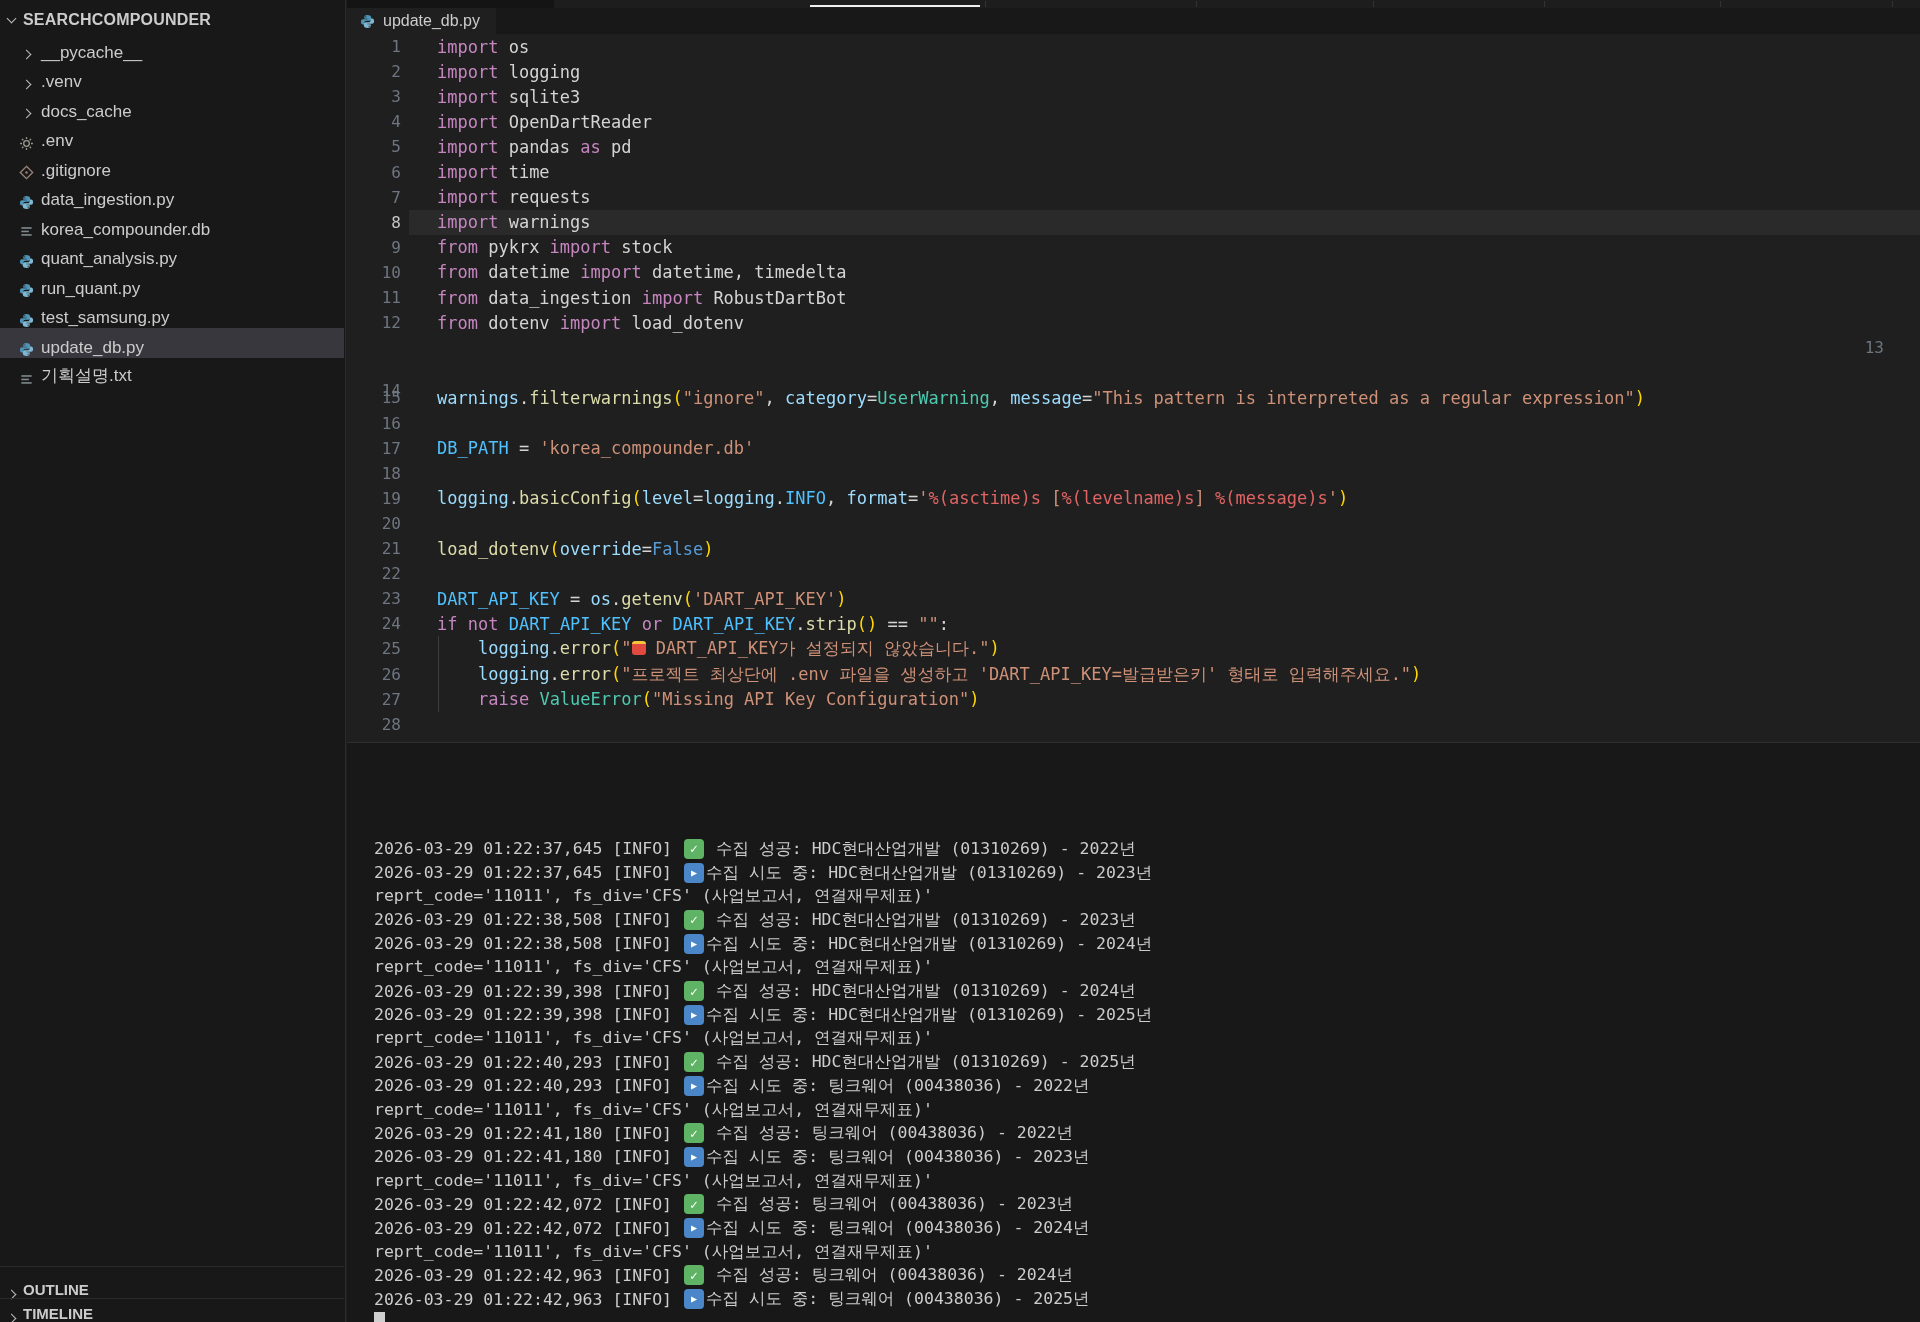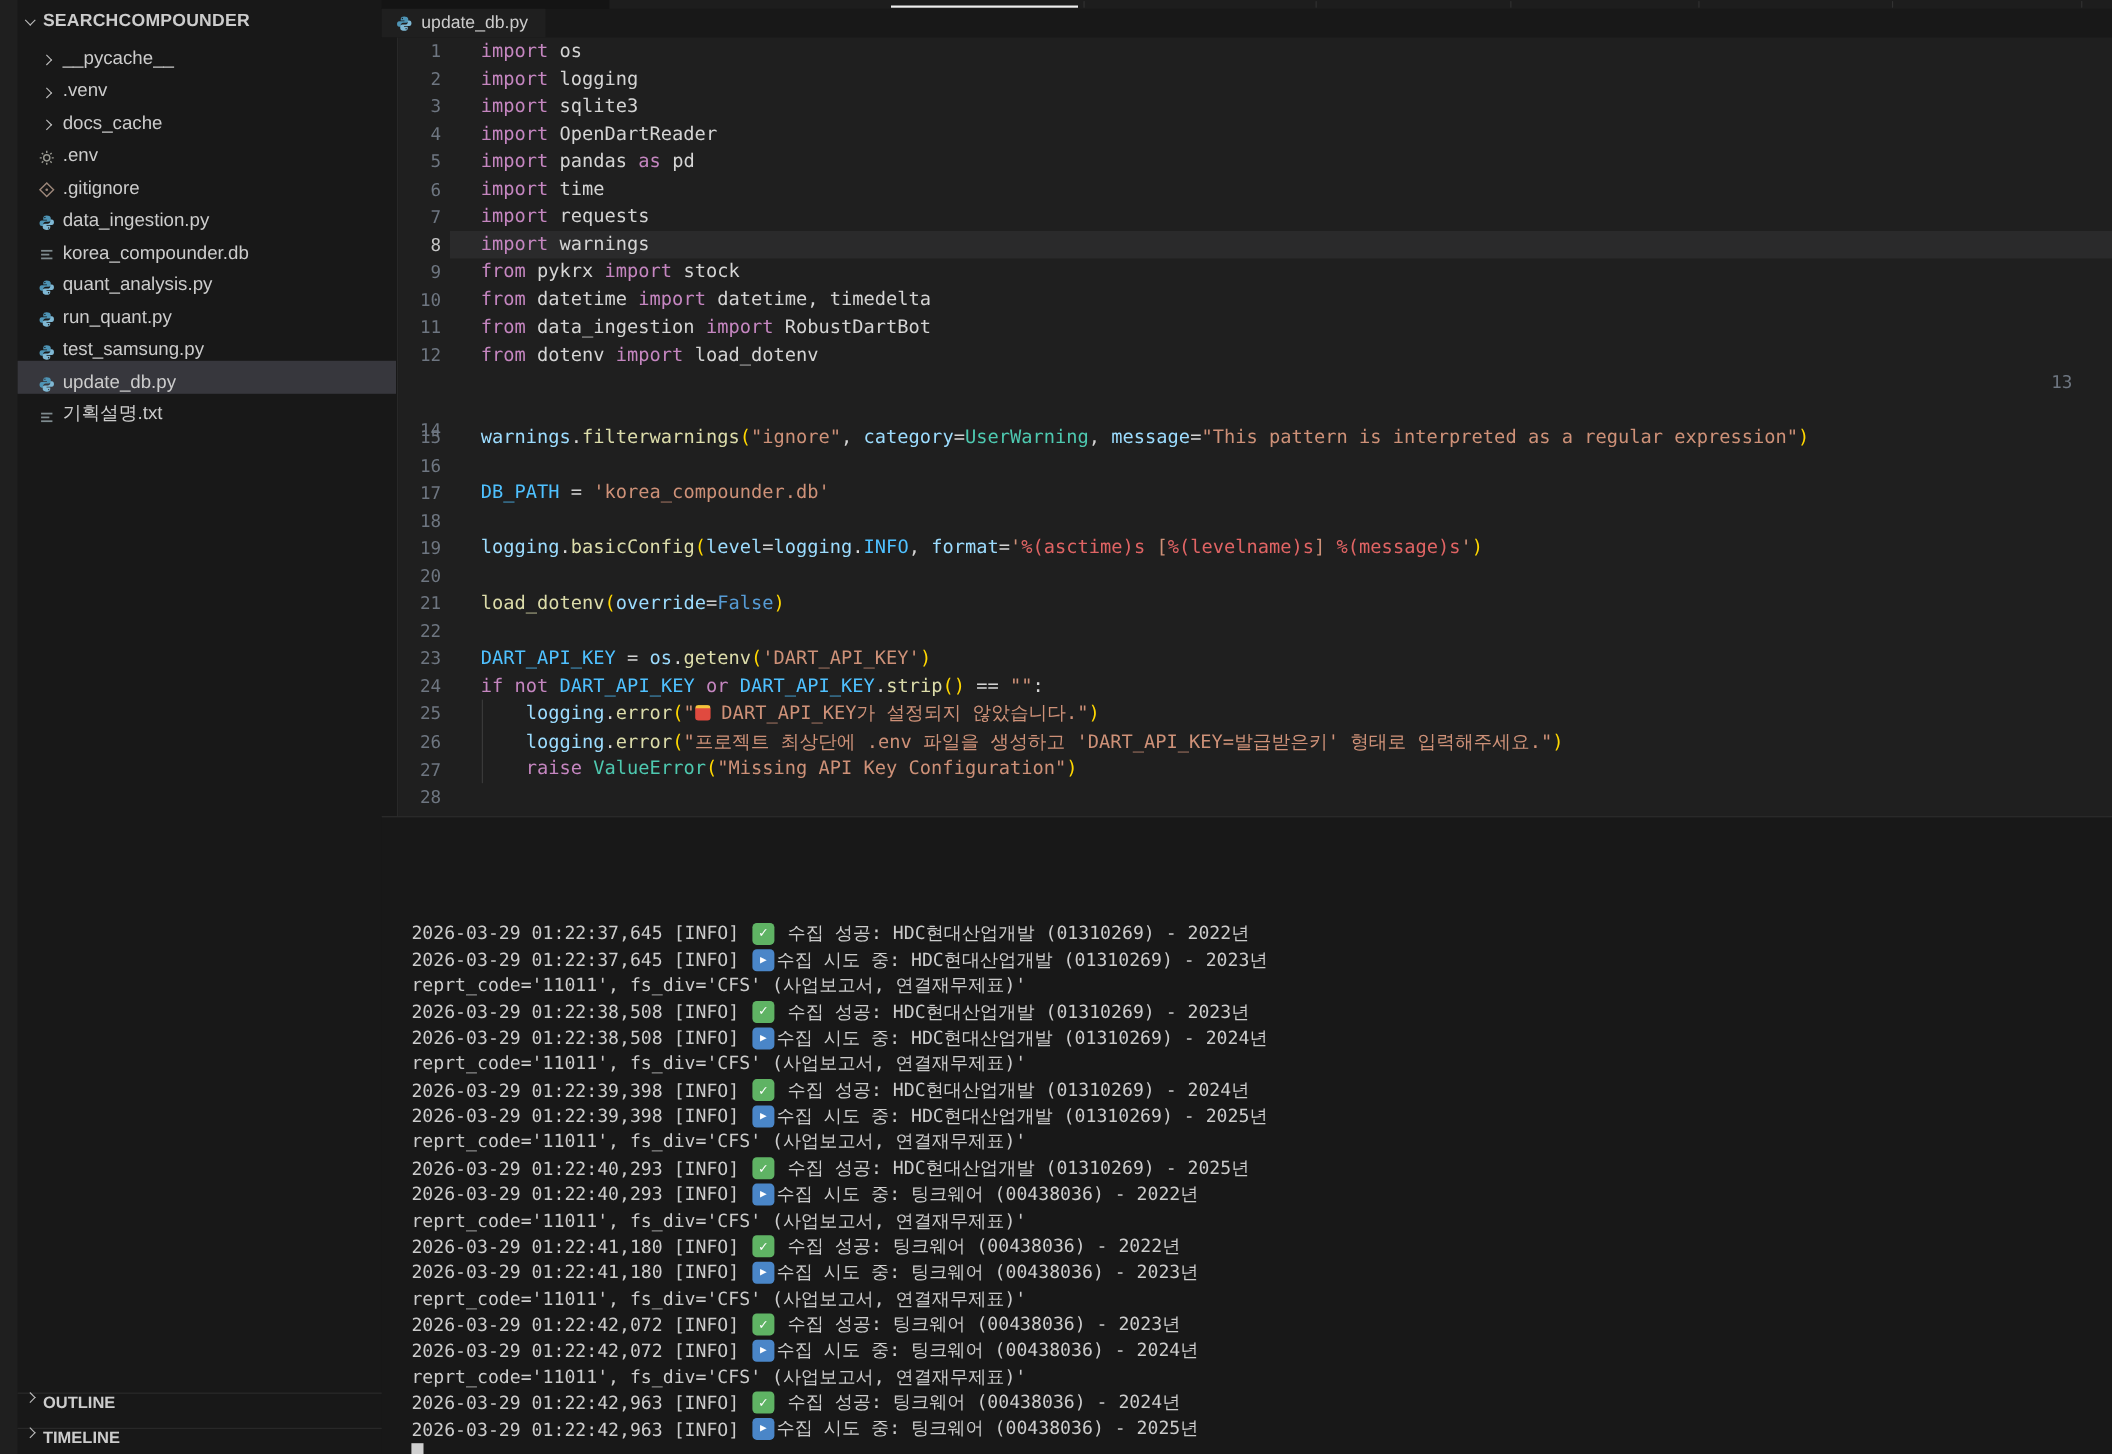--- a/index.html
+++ b/index.html
@@ -1,34 +1,34 @@
 <!DOCTYPE html>
 <html style="--kw: #C586C0; --pl: #d4d4d4; --var: #9CDCFE; --fn: #DCDCAA; --cls: #4EC9B0; --const: #4FC1FF; --str: #CE9178; --fmt: #e06464; --br: #FFD700; --kwb: #569CD6; --editor_bg: #1f1f1f; --sidebar_bg: #181818; --selection_bg: #37373d; --panel_active_underline: #7fb2c4; --terminal_text: #cccccc; --check_icon_bg: #5fb364; --play_icon_bg: #4a86c8;"><head>
 <meta charset="utf-8">
 <style>
   * { margin:0; padding:0; box-sizing:border-box; }
   html,body { width:1920px; height:1322px; overflow:hidden; background:#1f1f1f; }
   body { position:relative; font-family:"Liberation Sans","DejaVu Sans",sans-serif; }
 
   
   .sidebar { position:absolute; left:0; top:0; width:346px; height:1322px;
-             background:#181818; border-right:1px solid #2b2b2b; color:#cccccc;margin-left:16px; }
+             background:#181818; border-right:1px solid #2b2b2b; color:#cccccc; }
   .sb-header { height:33px; padding:7px 0 0 8px; display:flex; align-items:center;
                font-weight:bold; font-size:16px; letter-spacing:.2px; }
   .sb-items { position:absolute; left:0; top:33px; right:1px; }
   .sb-item { height:29.5px; display:flex; align-items:flex-end; padding-left:18px;
              font-size:17px; cursor:default; }
   .sb-item.selected { background:#37373d; }
   .sb-item .ic { width:16px; height:16px; margin-right:7px; flex:none;
                  display:flex; align-items:center; justify-content:center; }
   .chev { width:7px; height:7px; border-right:1.6px solid #bdbdbd; border-bottom:1.6px solid #bdbdbd; display:inline-block; }
   .chev.right { transform:rotate(-45deg); }
   .chev.down  { transform:rotate(45deg); margin-right:8px; margin-top:-3px; }
   .sb-sec { position:absolute; left:0; right:1px; border-top:1px solid #2b2b2b;
-            display:flex; align-items:flex-start; padding-left:8px; font-weight:bold;
+            display:flex; align-items:flex-end; padding-left:8px; font-weight:bold;
             font-size:15px; color:#cccccc; }
   .sb-sec .chev { margin-right:8px; }
   .sec-outline { top:1266px; height:32px; }
   .sec-timeline { top:1298px; height:24px; }
 
   
   .main { position:absolute; left:347px; top:0; width:1573px; height:1322px; }
   .topstrip { position:absolute; left:0; top:0; right:0; height:8px; background:#1d1d1d; }
   .ts-dark { position:absolute; left:0; top:0; width:207px; height:8px; background:#141414; }
   .ts-underline { position:absolute; left:463px; top:5px; width:170px; height:2px; background:#efefef; }

